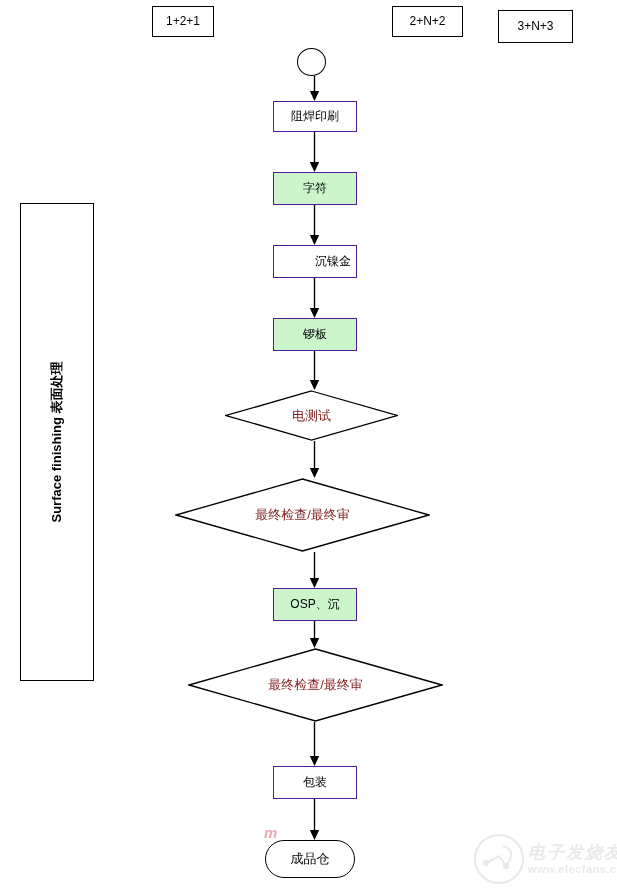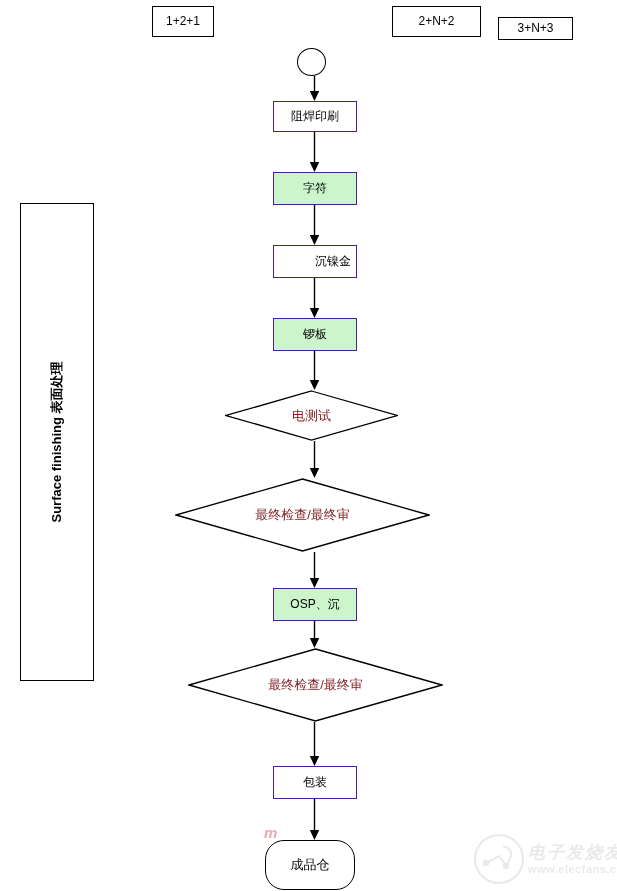--- a/index.html
+++ b/index.html
@@ -129,23 +129,23 @@
 </style>
 </head>
 <body>
 
 <div id="canvas">
 
 
   <div class="node hdr-box" style="left:152px; top:6px; width:62px; height:31px;">1+2+1</div>
 
 
-  <div class="node hdr-box" style="left:392px; top:6px; width:89px; height:31px;">2+N+2</div>
-
-  <div class="node hdr-box" style="left:498px; top:17px; width:75px; height:23px;">3+N+3</div>
+  <div class="node hdr-box" style="left:392px; top:6px; width:71px; height:31px;">2+N+2</div>
+
+  <div class="node hdr-box" style="left:498px; top:10px; width:75px; height:33px;">3+N+3</div>
 
   <div class="node group-band" style="left:20px; top:203px; width:74px; height:478px;">
     <span class="group-band-label">Surface finishing 表面处理</span>
   </div>
 
   <div class="node circle-start" style="left:297px; top:48px; width:29px; height:28px;"></div>
 
   <div class="connector" style="left:306px; top:76px;">
     <svg width="17" height="25" viewBox="0 0 17 25">
       <line x1="8.5" y1="0" x2="8.5" y2="17" stroke="#000000" stroke-width="1.4"></line>
@@ -242,21 +242,21 @@
     <div class="diamond-label">最终检查/最终审</div>
   </div>
 
   <div class="diamond-wrap" style="left:188px; top:648px; width:255px; height:74px;">
     <svg width="255" height="74" viewBox="0 0 255 74">
       <polygon points="127.5,1 254,37 127.5,73 1,37" fill="#ffffff" stroke="#000000" stroke-width="1.3"></polygon>
     </svg>
     <div class="diamond-label">最终检查/最终审</div>
   </div>
 
-  <div class="node terminator" style="left:265px; top:840px; width:90px; height:50px;text-align:right;">成品仓</div>
+  <div class="node terminator" style="left:265px; top:840px; width:90px; height:38px;text-align:right;">成品仓</div>
 
   <div class="wm-mark-red" style="left:264px; top:824px;">m</div>
 
   <div class="watermark" style="left:472px; top:830px; width:140px; height:56px;">
     <svg width="60" height="56" viewBox="0 0 60 56" style="position:absolute; left:0; top:2px;">
       <circle cx="27" cy="27" r="24" fill="none" stroke="#b9b9b9" stroke-width="2.2"></circle>
       <path d="M14 31 L27 24 L34 34" fill="none" stroke="#b9b9b9" stroke-width="2"></path>
       <path d="M31 14 C40 16 42 24 34 34" fill="none" stroke="#b9b9b9" stroke-width="2"></path>
       <circle cx="14" cy="31" r="3.2" fill="#b9b9b9"></circle>
       <circle cx="34" cy="34" r="3.2" fill="#b9b9b9"></circle>

